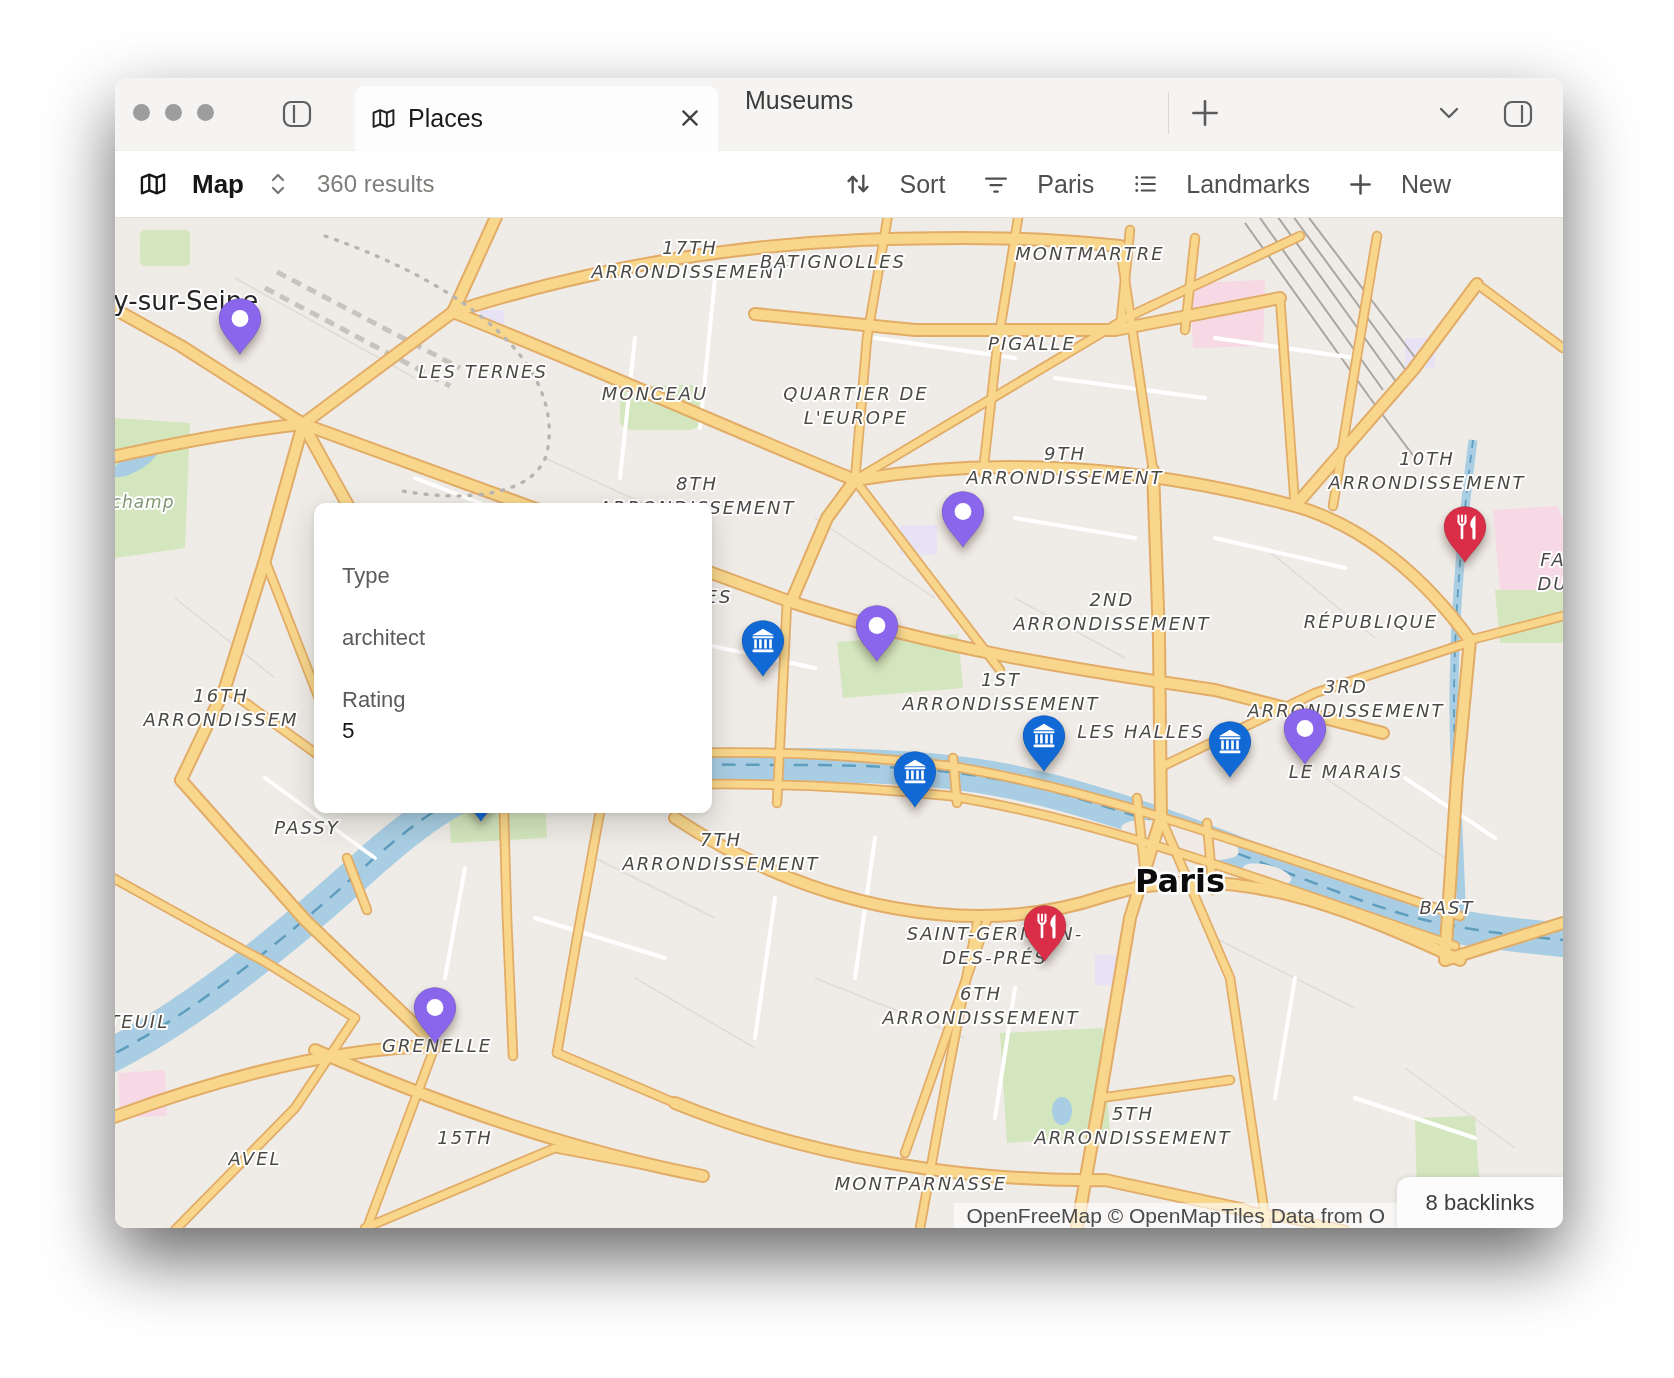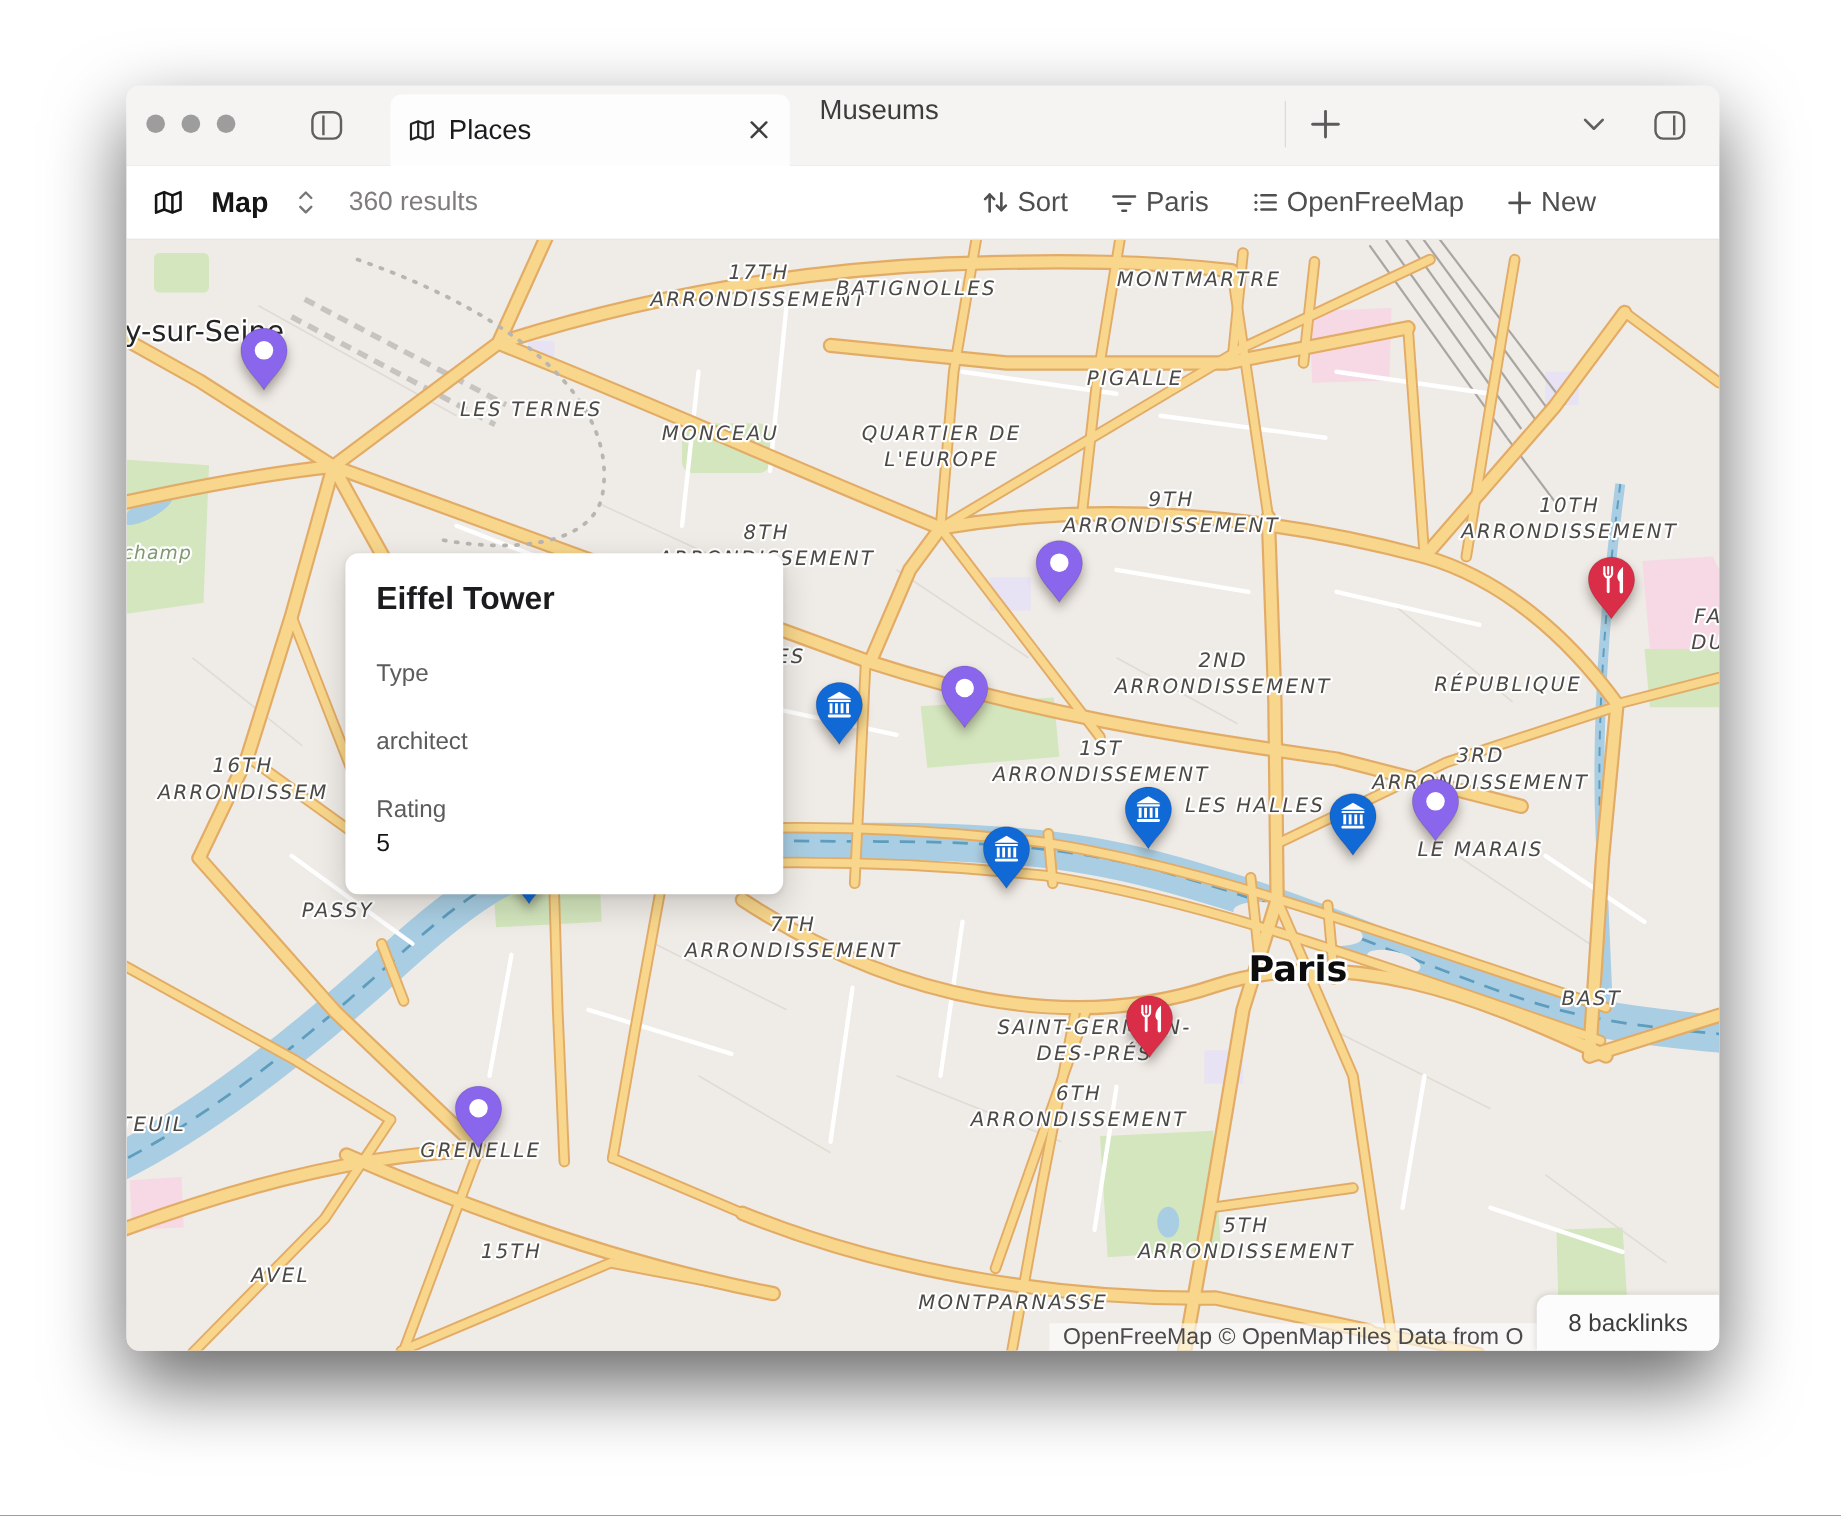--- a/index.html
+++ b/index.html
@@ -19,21 +19,21 @@
   .tab-inactive .tlabel{font-size:25px;color:#3c3c3c;}
   .tb-divider{position:absolute;left:1053px;top:14px;width:1px;height:42px;background:#d9d7d4;}
   .ghostbtn{position:absolute;border:none;background:transparent;padding:0;color:#5b5b5b;}
   
   .toolbar{position:relative;height:67px;background:#fff;display:flex;align-items:center;
            padding:0 112px 0 24px;border-bottom:1px solid #e3e0dc;box-sizing:border-box;}
   .tgroup{display:flex;align-items:center;}
   .view-switch{display:flex;align-items:center;gap:25px;color:#1a1a1a;}
   .view-switch .vlabel{font-size:26px;font-weight:700;color:#161616;}
   .results{margin-left:30px;font-size:24px;color:#7e7d7a;}
-  .tbtn{display:flex;align-items:center;gap:7px;border:none;background:transparent;padding:0;color:#4f4f4f;}
+  .tbtn{display:flex;align-items:center;gap:28px;border:none;background:transparent;padding:0;color:#4f4f4f;}
   .tbtn .blabel{font-size:25px;color:#4f4f4f;}
   .tright{margin-left:auto;display:flex;align-items:center;gap:38px;}
   
   .map{position:relative;width:1448px;height:1010px;background:#efebe6;overflow:hidden;}
   .map svg.base{position:absolute;left:0;top:0;}
   .maplabel{font-family:"DejaVu Sans",sans-serif;font-style:italic;font-size:18px;letter-spacing:2px;
             fill:#4c4a47;stroke:#ffffff;stroke-width:4px;paint-order:stroke;stroke-linejoin:round;text-anchor:middle;}
   .maplabel.town{font-style:normal;font-size:26px;letter-spacing:0;fill:#242424;}
   .maplabel.city{font-style:normal;font-weight:bold;font-size:32px;letter-spacing:0;fill:#0c0c0c;stroke-width:5px;}
   .maplabel.park{font-size:17px;fill:#7f9871;letter-spacing:1px;}
@@ -171,21 +171,21 @@
           <span>
             <svg width="26" height="26" viewBox="0 0 24 24" fill="none" stroke="#4f4f4f" stroke-width="2" stroke-linecap="round">
               <circle cx="4.4" cy="6" r="1.3" fill="#4f4f4f" stroke="none"></circle>
               <circle cx="4.4" cy="12" r="1.3" fill="#4f4f4f" stroke="none"></circle>
               <circle cx="4.4" cy="18" r="1.3" fill="#4f4f4f" stroke="none"></circle>
               <line x1="9" y1="6" x2="21" y2="6"></line>
                 <line x1="9" y1="12" x2="21" y2="12"></line>
                 <line x1="9" y1="18" x2="21" y2="18"></line>
             </svg>
           </span>
-          <span class="blabel">OpenFreeMap</span>
+          <span class="blabel">Landmarks</span>
         </button>
         <button class="tbtn">
           <span>
             <svg width="25" height="25" viewBox="0 0 22 22" stroke="#4f4f4f" stroke-width="2.2" stroke-linecap="round">
               <line x1="11" y1="3" x2="11" y2="19"></line>
                 <line x1="3" y1="11" x2="19" y2="11"></line>
             </svg>
           </span>
           <span class="blabel">New</span>
         </button>
@@ -543,21 +543,20 @@
           </div>
           <div class="pin" style="left: 297px; top: 768px;">
             <svg width="46" height="59" viewBox="0 0 46 59">
     <path d="M23 57.5 C15.5 45.5 2 36 2 21.5 C2 10.2 11.4 1.5 23 1.5 C34.6 1.5 44 10.2 44 21.5 C44 36 30.5 45.5 23 57.5 Z" fill="#8a66ec" stroke="rgba(0,0,0,.12)" stroke-width="1"></path>
               <circle cx="23" cy="21.5" r="8.4" fill="#fff"></circle>
             </svg>
           </div>
         </div>
 
       <div class="card">
-        <div class="ctitle">Eiffel Tower</div>
         <div class="cgroup">
           <div class="clabel">Type</div>
         </div>
         <div class="cgroup">
           <div class="clabel">architect</div>
         </div>
         <div class="cgroup">
           <div class="clabel">Rating</div>
           <div class="cvalue"><span class="cplain">5</span></div>
         </div>

